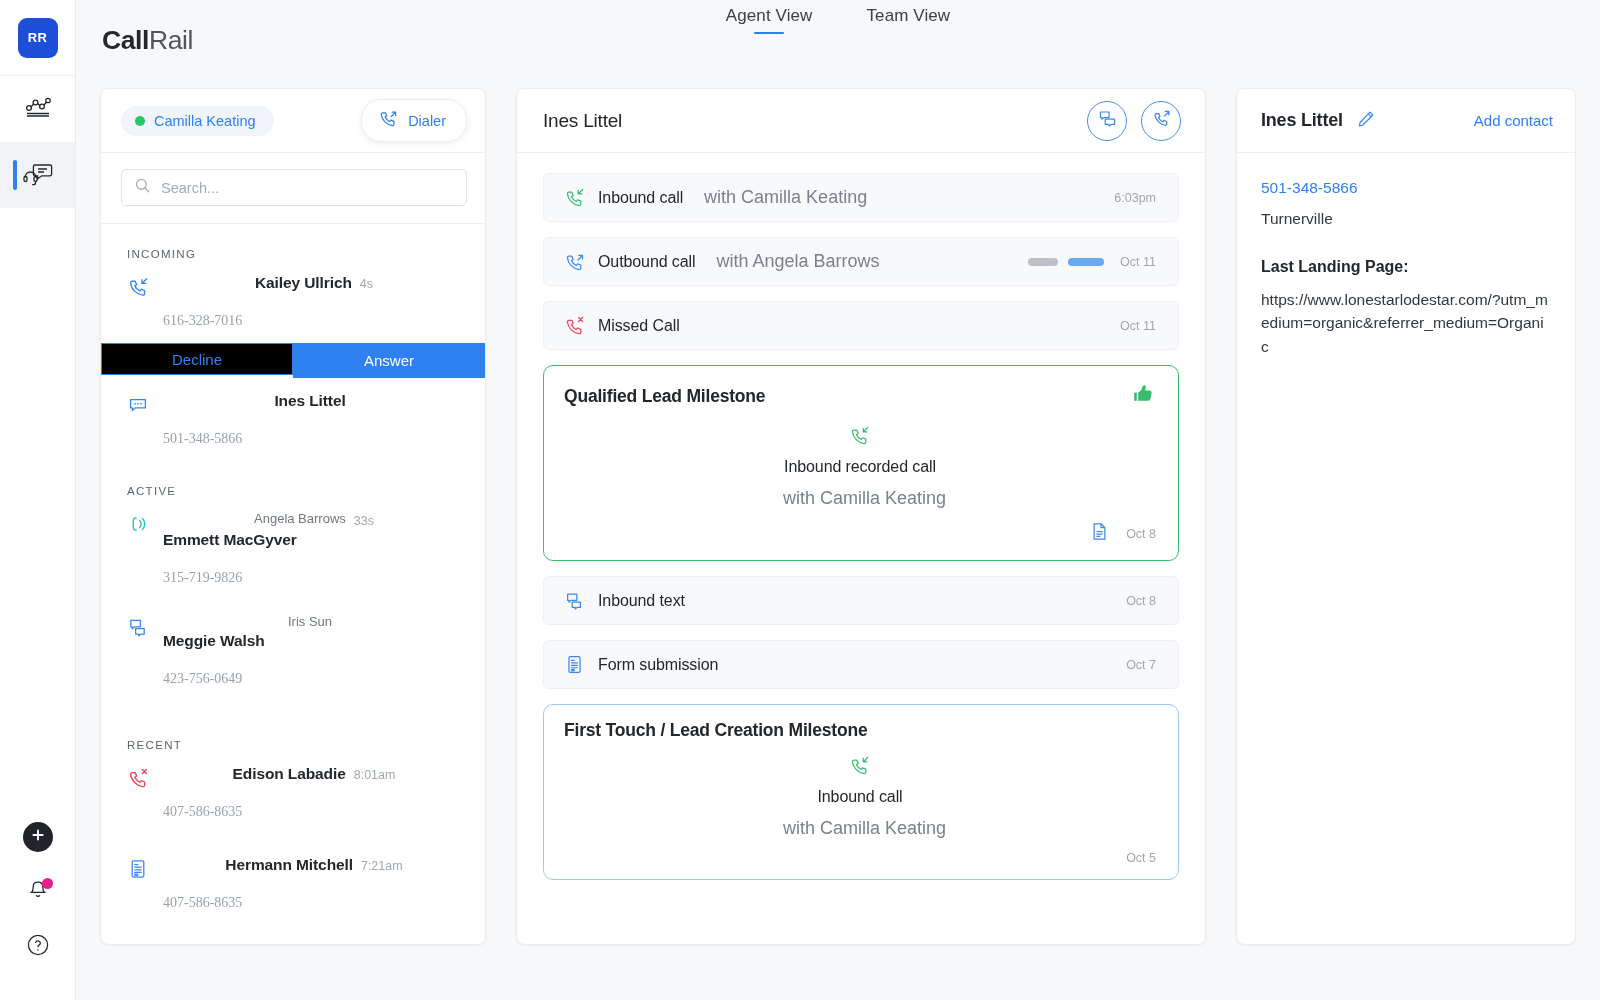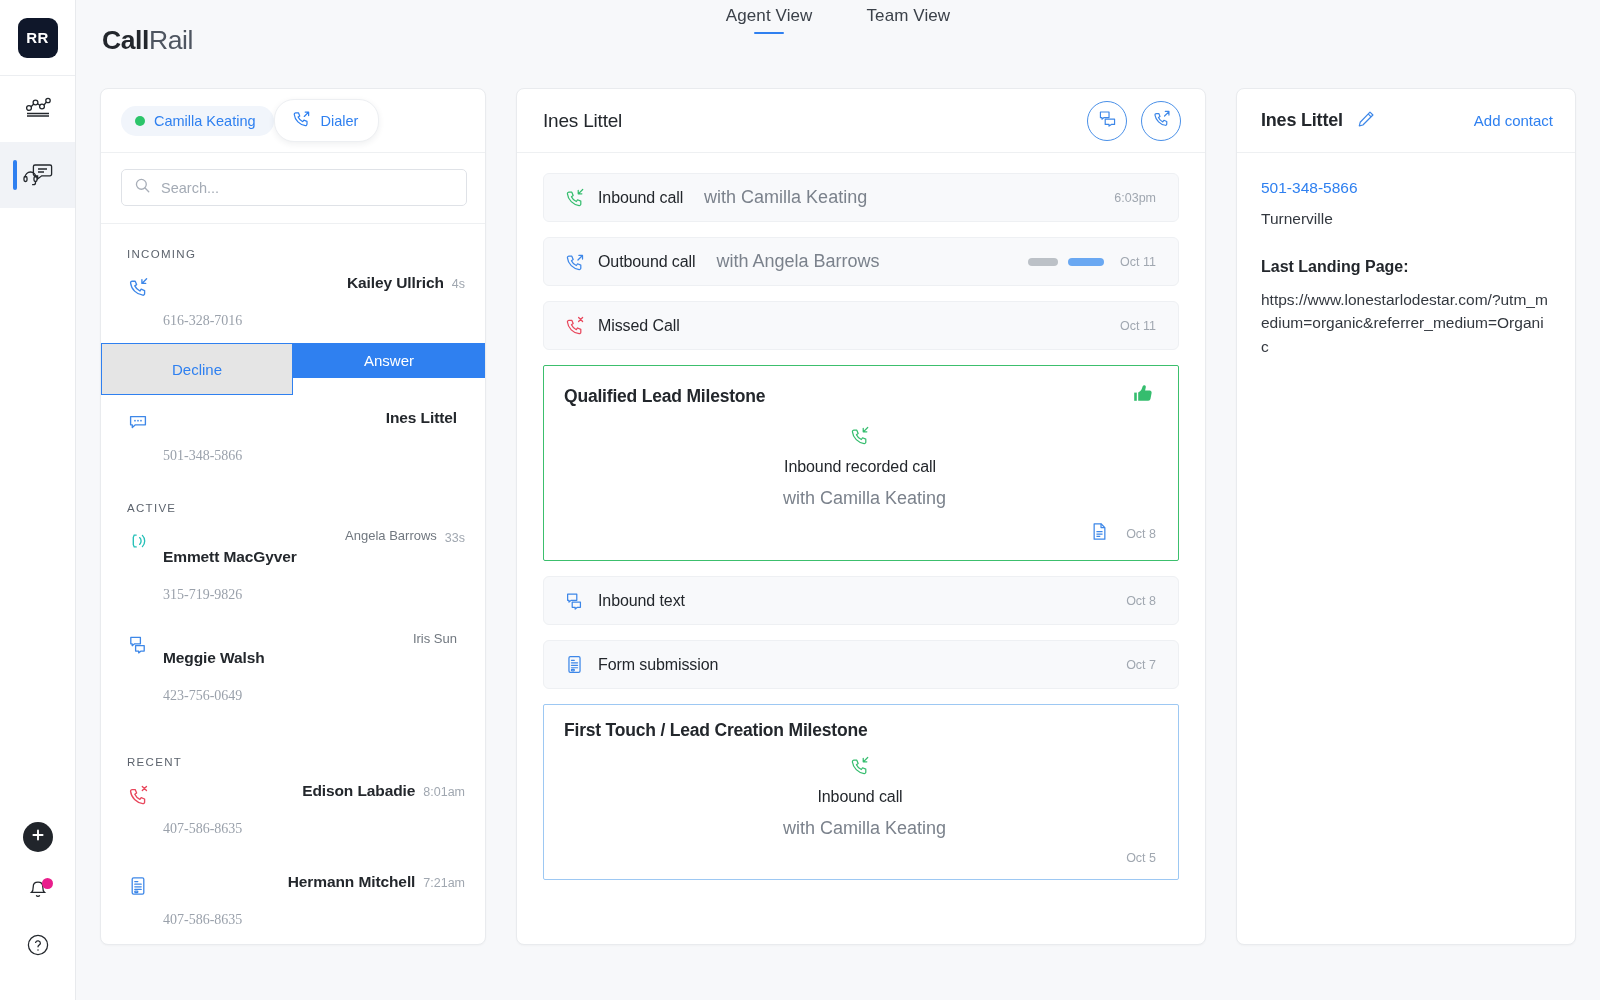--- a/index.html
+++ b/index.html
@@ -24,22 +24,22 @@
     display: flex; flex-direction: column; align-items: center;
     flex: 0 0 76px;
   }
   .rail-logo-wrap {
     height: 76px; width: 100%;
     display: flex; align-items: center; justify-content: center;
     border-bottom: 1px solid #eceef1;
   }
   .rail-logo {
     width: 40px; height: 40px; border-radius: 9px;
-    background: #0f172a;
-    color: #fff; font-size: 15px; font-weight: 700;
+    background: #1d4ed8;
+    color: #fff; font-size: 13px; font-weight: 700;
     display: flex; align-items: center; justify-content: center;
     letter-spacing: .3px;
   }
   .rail-item {
     width: 100%; height: 66px;
     display: flex; align-items: center; justify-content: center;
     position: relative;
   }
   .rail-item.active { background: #f1f3f7; }
   .rail-item.active::before {
@@ -99,21 +99,21 @@
     background: #fff; border: 1px solid #e9ebee; border-radius: 8px;
     box-shadow: 0 1px 2px rgba(20,28,40,.03);
   }
 
   
   .side {
     width: 386px; flex: 0 0 386px; height: 857px;
     overflow: hidden; display: flex; flex-direction: column;
   }
   .side-top {
-    height: 64px; display: flex; align-items: center; 
+    height: 64px; display: flex; align-items: center; justify-content: space-between;
     padding: 0 18px 0 20px;
     border-bottom: 1px solid #eef0f2;
   }
   .status-pill {
     display: inline-flex; align-items: center; gap: 9px;
     background: #f1f5fb; border-radius: 18px;
     padding: 7px 18px 7px 14px;
     color: #2f80f0; font-size: 14.5px;
   }
   .dot-green { width: 10px; height: 10px; border-radius: 50%; background: #2cc56a; }
@@ -141,26 +141,26 @@
   }
   .li {
     padding: 14px 20px 14px 26px; display: flex; gap: 14px; align-items: flex-start;
   }
   .li-ico { width: 22px; flex: 0 0 22px; padding-top: 2px; }
   .li-body { flex: 1 1 auto; min-width: 0; }
   .li-name { font-size: 15.5px; font-weight: 700; color: #23272c; letter-spacing: -.1px;}
   .li-sub { font-size: 14px; color: #9aa1ab; margin-top: 21px; font-family: Liberation Serif, serif; }
   .li-agent { font-size: 13px; color: #70777f; }
   .li-time { font-size: 12.5px; color: #a0a7b0; padding-top: 3px; white-space: nowrap;}
-  .li-row { display: flex; justify-content: flex-end; align-items: flex-start; gap: 8px; }
+  .li-row { display: flex; justify-content: center; align-items: flex-start; gap: 8px; }
 
   .call-actions { display: flex; width: 100%; }
   .btn-decline {
-    flex: 1 1 50%; height: 52px; display: flex; align-items: center; justify-content: center;
-    color: #2f80f0; font-size: 15px; background: #e5e5e5;
+    flex: 1 1 50%; height: 32px; display: flex; align-items: center; justify-content: center;
+    color: #2f80f0; font-size: 15px; background: #000000;
     border: 1.5px solid #2f80f0;
   }
   .btn-answer {
     flex: 1 1 50%; height: 35px; display: flex; align-items: center; justify-content: center;
     color: #fff; font-size: 15px; background: #2f80f0; border: 1.5px solid #2f80f0;
   }
 
   
   .mid {
     flex: 1 1 auto; margin-left: 30px; margin-right: 30px; height: 857px;
@@ -186,21 +186,21 @@
   }
   .ev-ico { width: 22px; flex: 0 0 22px; display: flex; align-items: center; }
   .ev-title { font-size: 16px; color: #23272c; letter-spacing: -.1px;}
   .ev-with { font-size: 18px; color: #7b828c; margin-left: 9px;}
   .ev-right { margin-left: auto; display: flex; align-items: center; gap: 16px; }
   .ev-date { font-size: 12.5px; color: #a0a7b0; white-space: nowrap; }
   .bar-g { width: 30px; height: 8px; border-radius: 4px; background: #bcc1c7; }
   .bar-b { width: 36px; height: 8px; border-radius: 4px; background: #6aa8f2; }
 
   .milestone {
-    border: 1.5px solid #3cbf6d; border-radius: 2px; background: #fff;
+    border: 1.5px solid #3cbf6d; border-radius: 10px; background: #fff;
     padding: 15px 22px 14px 20px; margin-bottom: 15px;
   }
   .milestone.blue { border-color: #9dc8f3; }
   .ms-head { display: flex; align-items: center; justify-content: space-between; }
   .ms-title { font-size: 17.5px; font-weight: 700; color: #23272c; letter-spacing: -.2px;}
   .ms-row { display: flex; align-items: center; gap: 12px; margin-top: 13px; flex-direction: column; }
 
   
   .right {
     width: 340px; flex: 0 0 340px; height: 857px; overflow: hidden;

